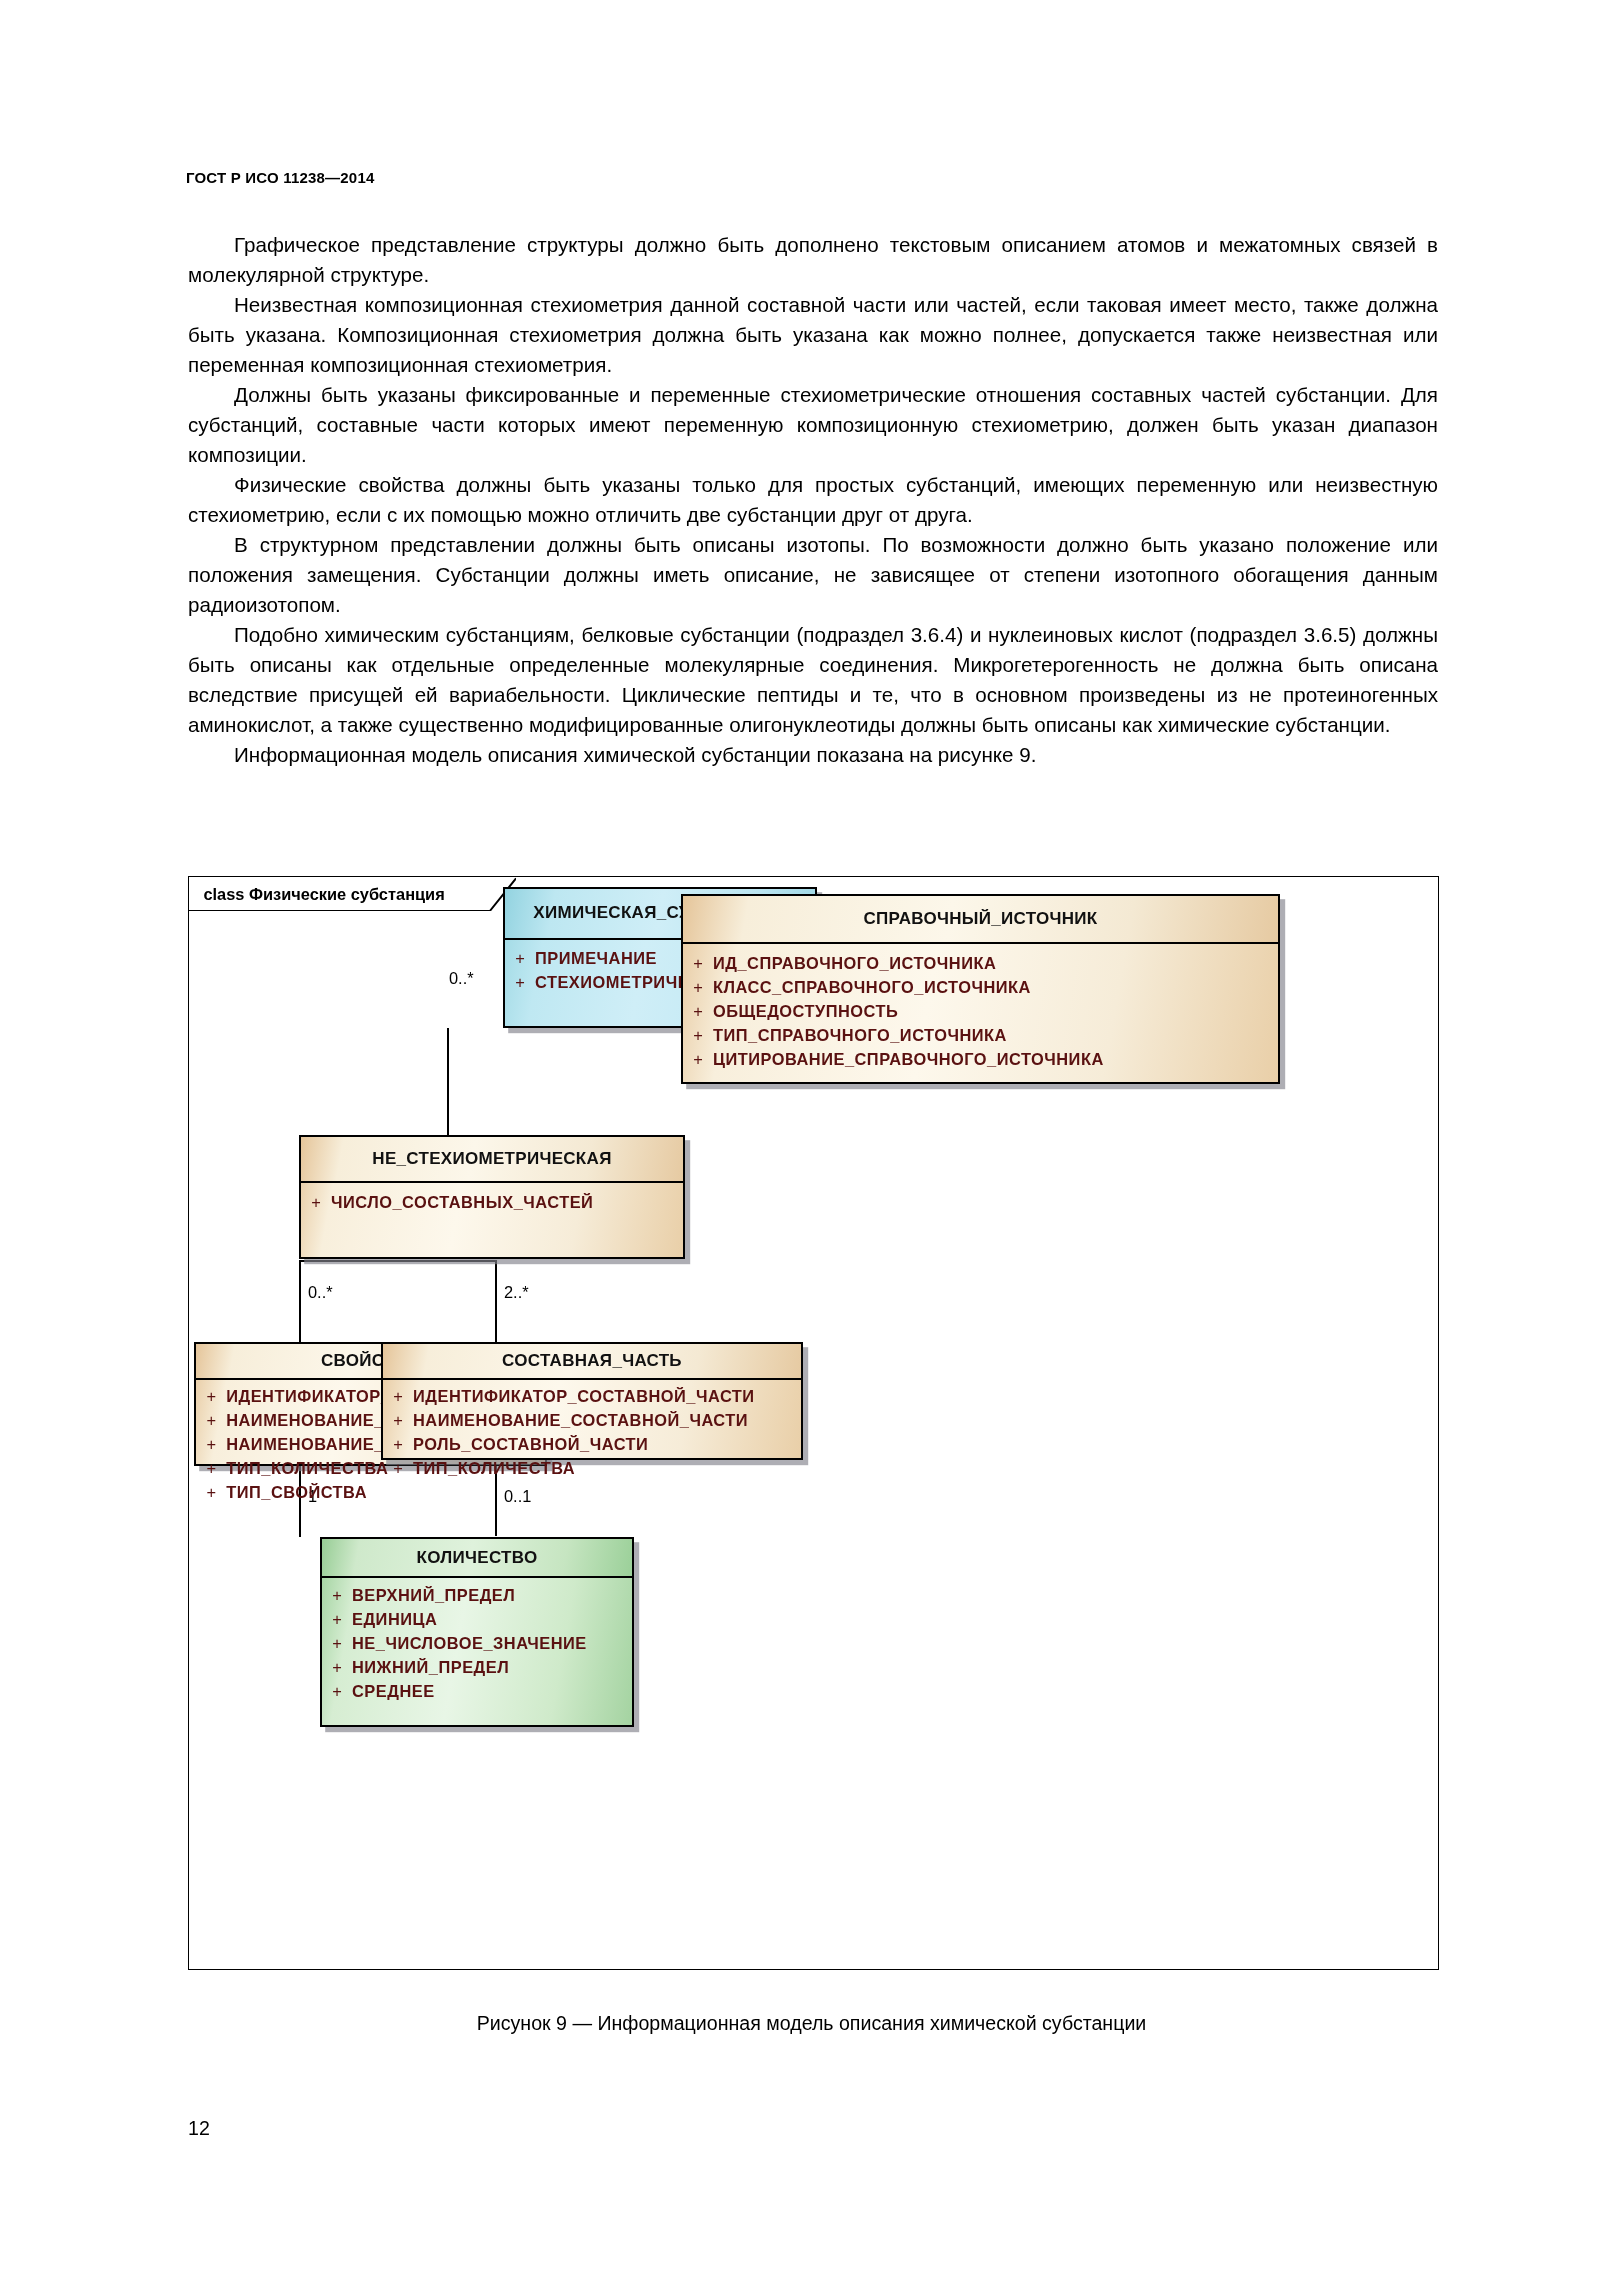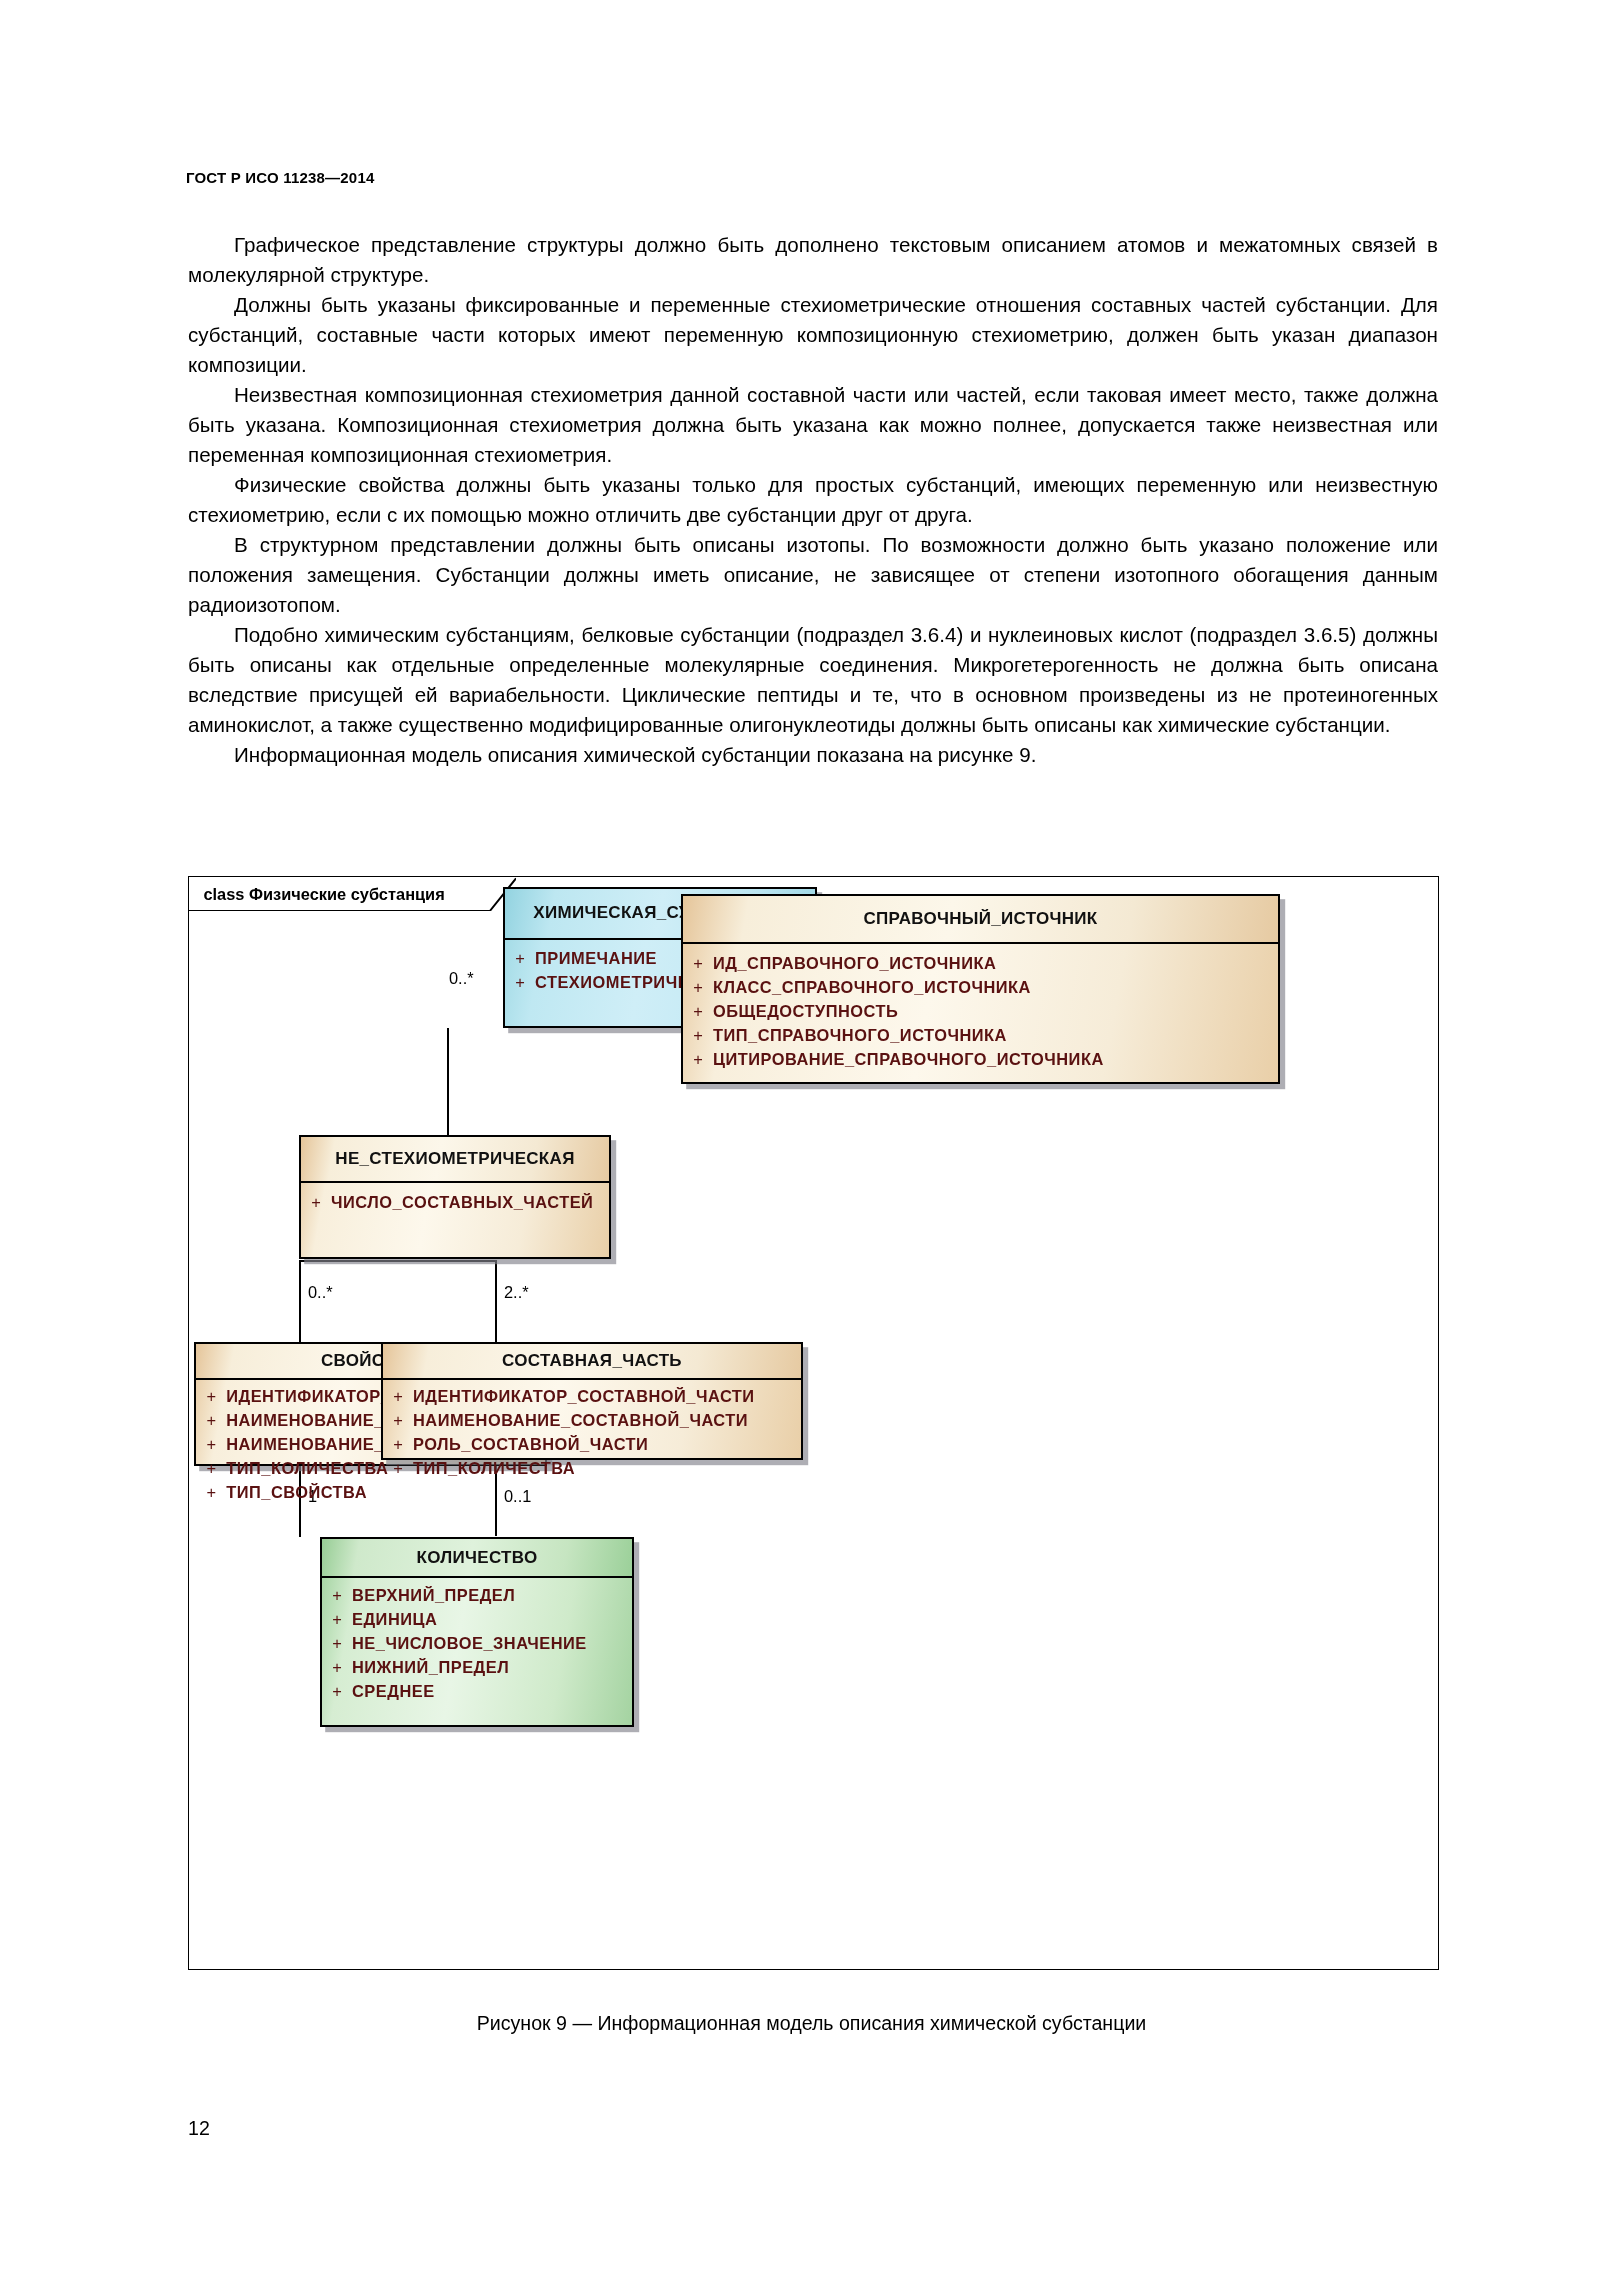--- a/index.html
+++ b/index.html
@@ -179,22 +179,22 @@
 </style>
 </head>
 <body>
 
 <div class="page">
 
   <div id="doc-header">ГОСТ Р ИСО 11238—2014</div>
 
   <div id="body-text">
     <p>Графическое представление структуры должно быть дополнено текстовым описанием атомов и межатомных связей в молекулярной структуре.</p>
+    <p>Неизвестная композиционная стехиометрия данной составной части или частей, если таковая имеет место, также должна быть указана. Композиционная стехиометрия должна быть указана как можно полнее, допускается также неизвестная или переменная композиционная стехиометрия.</p>
     <p>Должны быть указаны фиксированные и переменные стехиометрические отношения составных частей субстанции. Для субстанций, составные части которых имеют переменную композиционную стехиометрию, должен быть указан диапазон композиции.</p>
-    <p>Неизвестная композиционная стехиометрия данной составной части или частей, если таковая имеет место, также должна быть указана. Композиционная стехиометрия должна быть указана как можно полнее, допускается также неизвестная или переменная композиционная стехиометрия.</p>
     <p>Физические свойства должны быть указаны только для простых субстанций, имеющих переменную или неизвестную стехиометрию, если с их помощью можно отличить две субстанции друг от друга.</p>
     <p>В структурном представлении должны быть описаны изотопы. По возможности должно быть указано положение или положения замещения. Субстанции должны иметь описание, не зависящее от степени изотопного обогащения данным радиоизотопом.</p>
     <p>Подобно химическим субстанциям, белковые субстанции (подраздел 3.6.4) и нуклеиновых кислот (подраздел 3.6.5) должны быть описаны как отдельные определенные молекулярные соединения. Микрогетерогенность не должна быть описана вследствие присущей ей вариабельности. Циклические пептиды и те, что в основном произведены из не протеиногенных аминокислот, а также существенно модифицированные олигонуклеотиды должны быть описаны как химические субстанции.</p>
     <p class="last">Информационная модель описания химической субстанции показана на рисунке 9.</p>
   </div>
 
   <div id="diagram-frame">
 
     <div id="frame-tab">
       <svg class="tab-shape" viewBox="0 0 500 52" preserveAspectRatio="none">
@@ -258,21 +258,21 @@
           <span class="vis">+</span>
           <span class="aname">ТИП_СПРАВОЧНОГО_ИСТОЧНИКА</span>
         </div>
         <div class="attr">
           <span class="vis">+</span>
           <span class="aname">ЦИТИРОВАНИЕ_СПРАВОЧНОГО_ИСТОЧНИКА</span>
         </div>
       </div>
     </div>
 
-    <div class="uml-box theme-cream" style="left:110px; top:258px; width:312px; height:124px;">
+    <div class="uml-box theme-cream" style="left:110px; top:258px; width:386px; height:124px;">
       <div class="uml-title" style="height:46px;">НЕ_СТЕХИОМЕТРИЧЕСКАЯ</div>
       <div class="uml-attrs">
         <div class="attr">
           <span class="vis">+</span>
           <span class="aname">ЧИСЛО_СОСТАВНЫХ_ЧАСТЕЙ</span>
         </div>
       </div>
     </div>
 
     <div class="uml-box theme-cream" style="left:5.2px; top:465px; width:353px; height:124px;">

